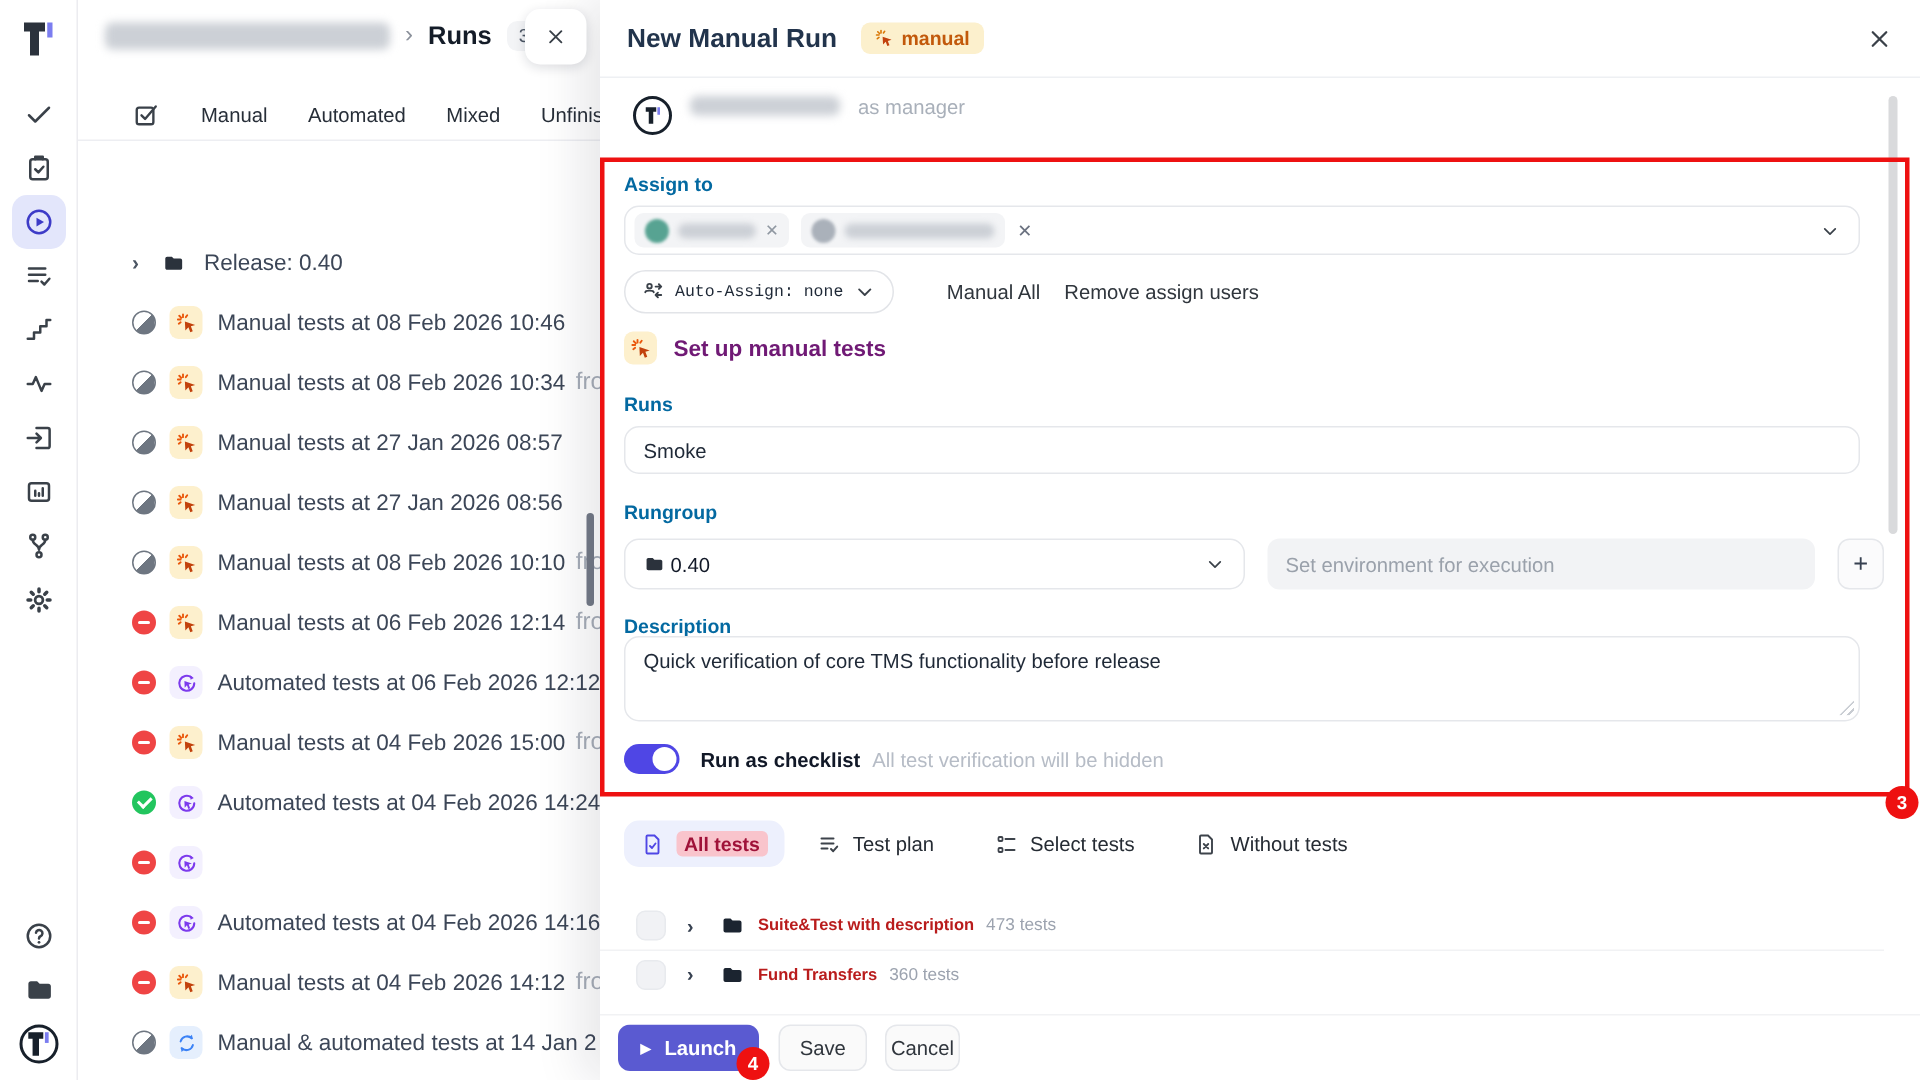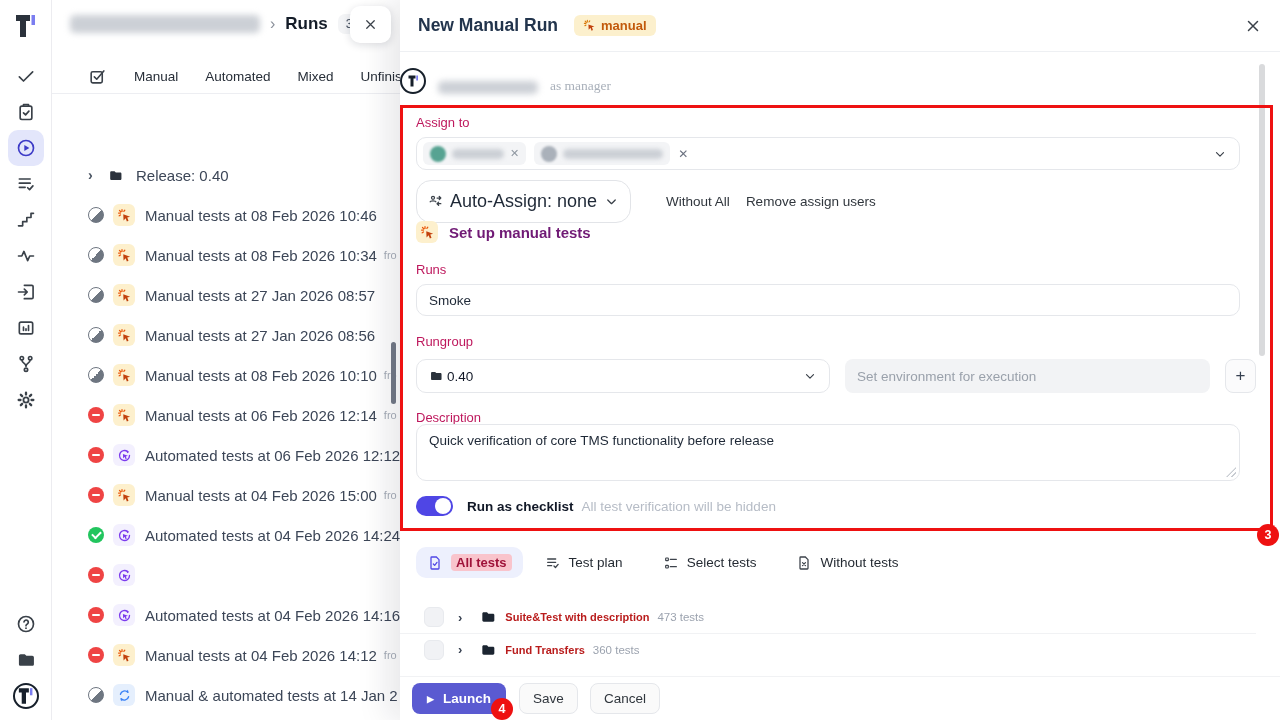--- a/index.html
+++ b/index.html
@@ -27,21 +27,21 @@
   .crumb-title { font-size:17px; font-weight:700; color:#141c28; }
   .count-badge { margin-left:10px; background:#f3f4f6; color:#4b5563; font-size:12.5px;
     padding:3px 8px; border-radius:7px; }
   .bg-tabs { position:absolute; left:0; top:60px; right:0; height:34px; display:flex;
     align-items:center; gap:27px; padding-left:36px; font-size:13.5px; color:#272e38;
     border-bottom:1px solid #edeef2; }
   .bg-tabs svg { width:19px; height:19px; }
   .runs-list { position:absolute; left:0; top:155px; right:0; }
   .run-row { height:40px; display:flex; align-items:center; padding-left:36px; white-space:nowrap; }
   .run-label { font-size:15px; color:#3c4657; margin-left:10px; }
-  .run-suffix { font-size:11px; color:#a6adb8; margin-left:7px; }
+  .run-suffix { font-size:16px; color:#a6adb8; margin-left:7px; }
   .chev-r { font-size:14px; color:#4b5563; font-weight:700; width:16px; }
   .st { width:16px; height:16px; border-radius:50%; flex:0 0 auto; margin-right:9px; }
   .st-progress { border:1.5px solid #6e7681; background:linear-gradient(135deg, transparent 50%, #6e7681 50%); }
   .st-failed { background:#ef4444; position:relative; }
   .st-failed::after { content:""; position:absolute; left:4px; top:7px; width:8px; height:2.4px; background:#fff; border-radius:1px; }
   .st-passed { background:#22c55e; position:relative; }
   .st-passed::after { content:""; position:absolute; left:4.2px; top:4.4px; width:7px; height:4px;
     border-left:2px solid #fff; border-bottom:2px solid #fff; transform:rotate(-45deg); }
   .ti { width:22px; height:22px; border-radius:6px; flex:0 0 auto; display:flex; align-items:center; justify-content:center; }
   .ti svg { width:15px; height:15px; }
@@ -59,34 +59,34 @@
   
   .modal { position:absolute; left:400px; top:0; width:880px; height:720px; background:#fff; z-index:20;
     box-shadow:-12px 0 30px rgba(15,23,42,.10); }
   .m-header { position:absolute; left:0; top:0; right:0; height:52px; display:flex; align-items:center;
     padding:0 18px; border-bottom:1px solid #eef0f3; }
   .m-title { font-size:17.5px; font-weight:700; color:#22344c; }
   .type-badge { margin-left:16px; display:flex; align-items:center; gap:5px; background:#fcf0cd;
     border-radius:6px; padding:3px 9px; font-size:13px; font-weight:600; color:#c2590b; }
   .type-badge svg { width:13px; height:13px; }
   .m-close { margin-left:auto; width:18px; height:18px; }
-  .manager-row { position:absolute; left:0; top:64px; height:30px; display:flex; align-items:flex-end;font-family:Liberation Serif, serif; }
+  .manager-row { position:absolute; left:22px; top:64px; height:30px; display:flex; align-items:flex-start; }
   .manager-name { width:100px; height:13px; margin-left:12px; }
   .manager-suffix { margin-left:12px; font-size:13.5px; color:#a9b0ba; }
 
-  .f-label { position:absolute; left:16px; font-size:13px; font-weight:400; color:#be185d; }
+  .f-label { position:absolute; left:16px; font-size:13px; font-weight:700; color:#0369a1; }
   .assign-select { position:absolute; left:16px; top:137px; width:824px; height:33px; border:1px solid #e5e7eb;
     border-radius:10px; display:flex; align-items:center; padding:0 12px 0 6px; gap:8px; }
   .chip { height:23px; background:#f3f4f6; border-radius:6px; display:flex; align-items:center; gap:6px; padding:0 7px; }
   .chip-avatar { width:16px; height:16px; border-radius:50%; filter:blur(1px); }
   .chip-x { font-size:11px; color:#8f97a1; }
   .chevron-d { margin-left:auto; }
   .assign-actions { position:absolute; left:16px; top:180px; display:flex; align-items:center; }
-  .auto-assign-btn { height:43px; border:1px solid #e2e4e8; border-radius:15px; background:#fff;
-    display:flex; align-items:center; gap:7px; padding:0 11px; font-size:18px; color:#1f2937; }
+  .auto-assign-btn { height:29px; border:1px solid #e2e4e8; border-radius:15px; background:#fff;
+    display:flex; align-items:center; gap:7px; padding:0 11px; font-size:11px; color:#1f2937;font-family:Liberation Mono, monospace; }
   .auto-assign-btn svg { width:15px; height:15px; }
   .link-action { font-size:13.5px; color:#30363d; }
   .setup-heading { position:absolute; left:16px; top:221px; display:flex; align-items:center; gap:11px; }
   .setup-heading .txt { font-size:15px; font-weight:700; color:#701a75; }
   .text-input { position:absolute; left:16px; width:824px; height:32px; border:1px solid #e5e7eb; border-radius:10px;
     padding:0 12px; font-size:13.5px; color:#1f2937; font-family:"Liberation Sans", sans-serif; outline:none; }
   .rg-select { position:absolute; left:16px; top:359px; width:414px; height:34px; border:1px solid #e5e7eb;
     border-radius:10px; display:flex; align-items:center; padding:0 12px; gap:4px; font-size:13.5px; color:#111827; }
   .env-input { position:absolute; left:445px; top:359px; width:365px; height:34px; background:#f2f3f5; border:none;
     border-radius:8px; padding:0 12px; font-size:13.5px; color:#1f2937; font-family:"Liberation Sans", sans-serif; }
@@ -122,21 +122,21 @@
   .tree-name { margin-left:9px; font-size:11px; font-weight:600; color:#b91c1c; }
   .tree-count { margin-left:8px; font-size:11.5px; color:#9ca3af; }
   .m-footer { position:absolute; left:0; right:0; top:676px; height:44px; border-top:1px solid #f1f2f4;
     display:flex; align-items:center; padding-left:12px; }
   .btn { height:31px; border-radius:8px; font-size:13.5px; display:flex; align-items:center;
     justify-content:center; border:1px solid transparent; font-family:"Liberation Sans", sans-serif; }
   .btn-launch { width:94px; background:#5a5ad1; color:#fff; font-weight:600; gap:9px; }
   .btn-launch .play { font-size:9px; }
   .btn-plain { background:#fafafa; border-color:#e5e7eb; color:#30363d; }
   .btn-save { width:59px; margin-left:13px; }
-  .btn-cancel { width:70px; margin-left:12px; }
+  .btn-cancel { width:50px; margin-left:12px; }
   .m-scroll { position:absolute; left:859px; top:64px; width:6px; height:292px; background:#d9dadc; border-radius:3px; }
 
   
   .anno-box { position:absolute; left:400px; top:105px; width:873px; height:426px;
     border:3px solid #ee1111; z-index:40; pointer-events:none; }
   .anno-badge { position:absolute; width:22px; height:22px; border-radius:50%; background:#ee1111;
     color:#fff; font-size:12.5px; font-weight:700; display:flex; align-items:center; justify-content:center; z-index:45; }
   .anno-3 { left:1257px; top:524px; }
   .anno-4 { left:491px; top:698px; }
 </style>
@@ -473,21 +473,21 @@
     <button class="auto-assign-btn">
       <svg viewBox="0 0 24 24">
           <circle cx="8" cy="6" r="2.4" fill="none" stroke="#3a4149" stroke-width="2"></circle>
           <path class="stk" d="M3.5 12.5c0-2.2 9-2.2 9 0M14.5 6.5h6M18 4l2.5 2.5L18 9M20.5 15.5h-6M17 13l-2.5 2.5L17 18"></path>
         </svg>
       <span>Auto-Assign: none</span>
       <svg width="11" height="11" viewBox="0 0 24 24">
           <path class="stk" d="M6 9.5l6 6 6-6"></path>
         </svg>
     </button>
-    <span class="link-action" style="margin-left:35px">Without All</span>
+    <span class="link-action" style="margin-left:35px">Manual All</span>
     <span class="link-action" style="margin-left:16px">Remove assign users</span>
   </div>
 
   <div class="setup-heading">
     <span class="ti ti-manual">
       <svg viewBox="0 0 24 24">
           <g stroke="#ea580c" stroke-width="2" stroke-linecap="round">
             <path d="M8 2.5v3M2.5 8h3M4 4l2.2 2.2M12.5 3.5L11 5.5M3.5 12.5L5.5 11"></path>
           </g>
           <path d="M10 10l11 3.8-4.6 1.5 2 5.2-2.6 1-2-5.3-3.3 3.6z" fill="#c2410c"></path>

